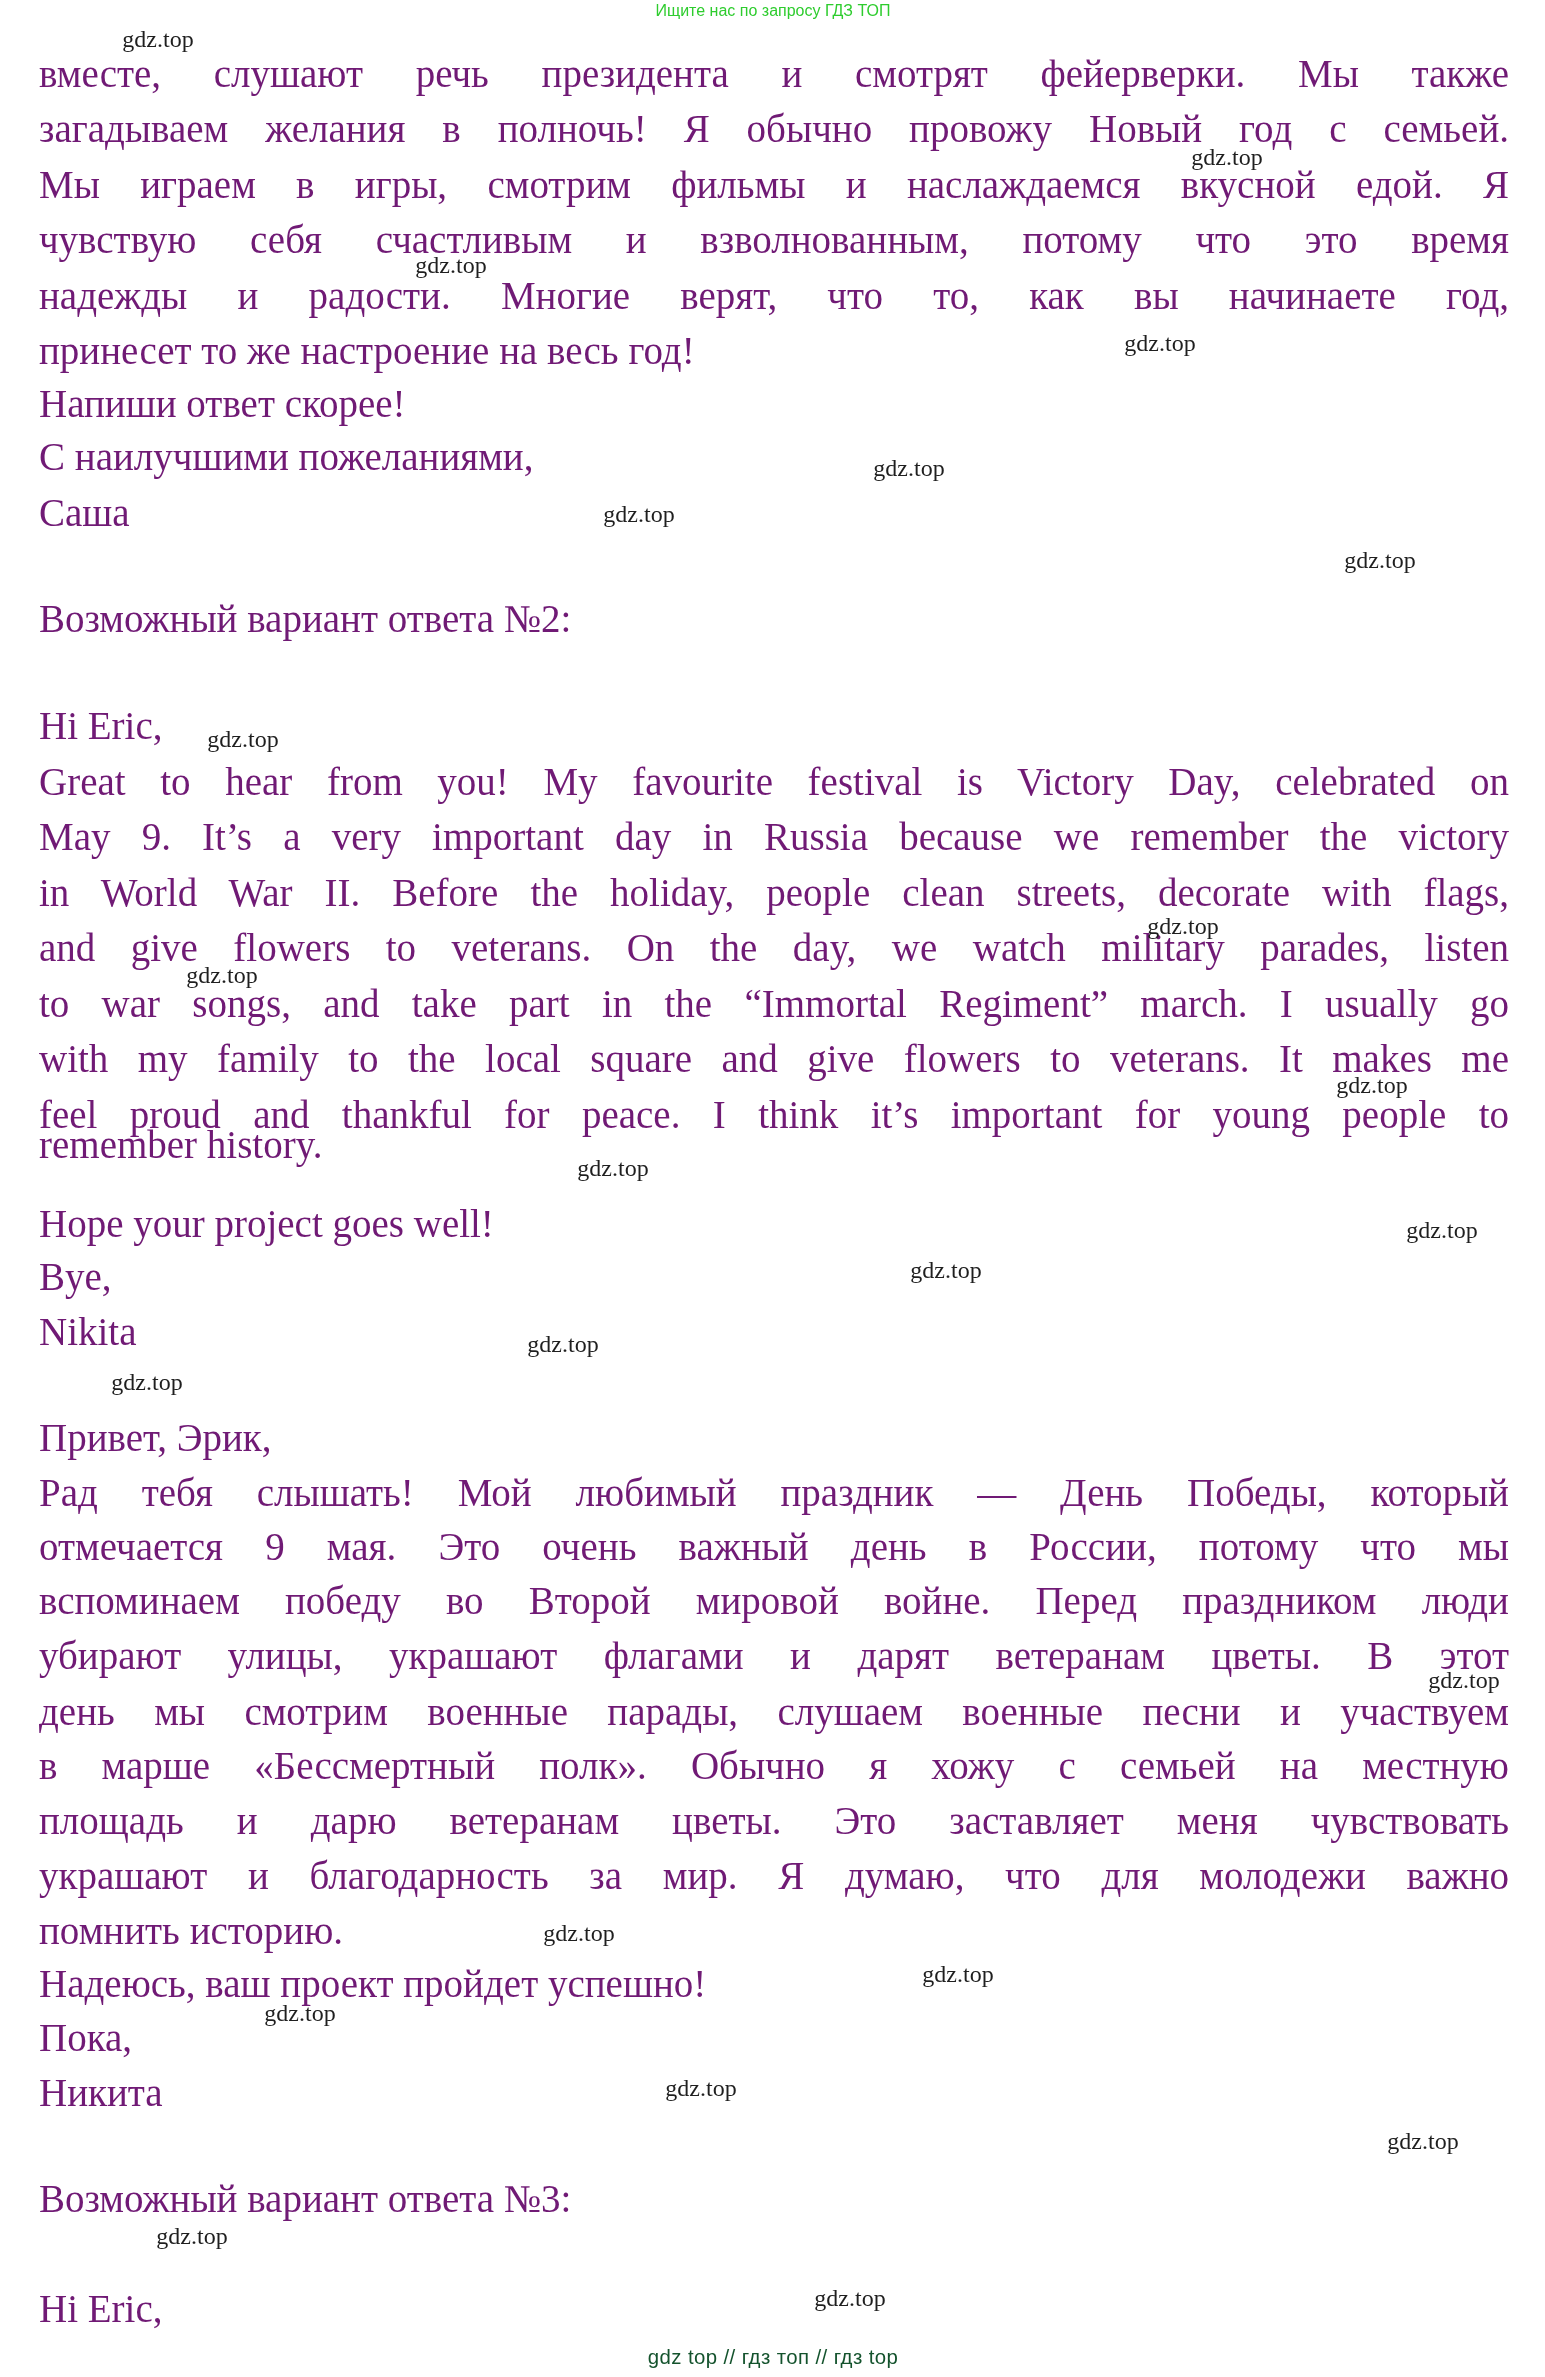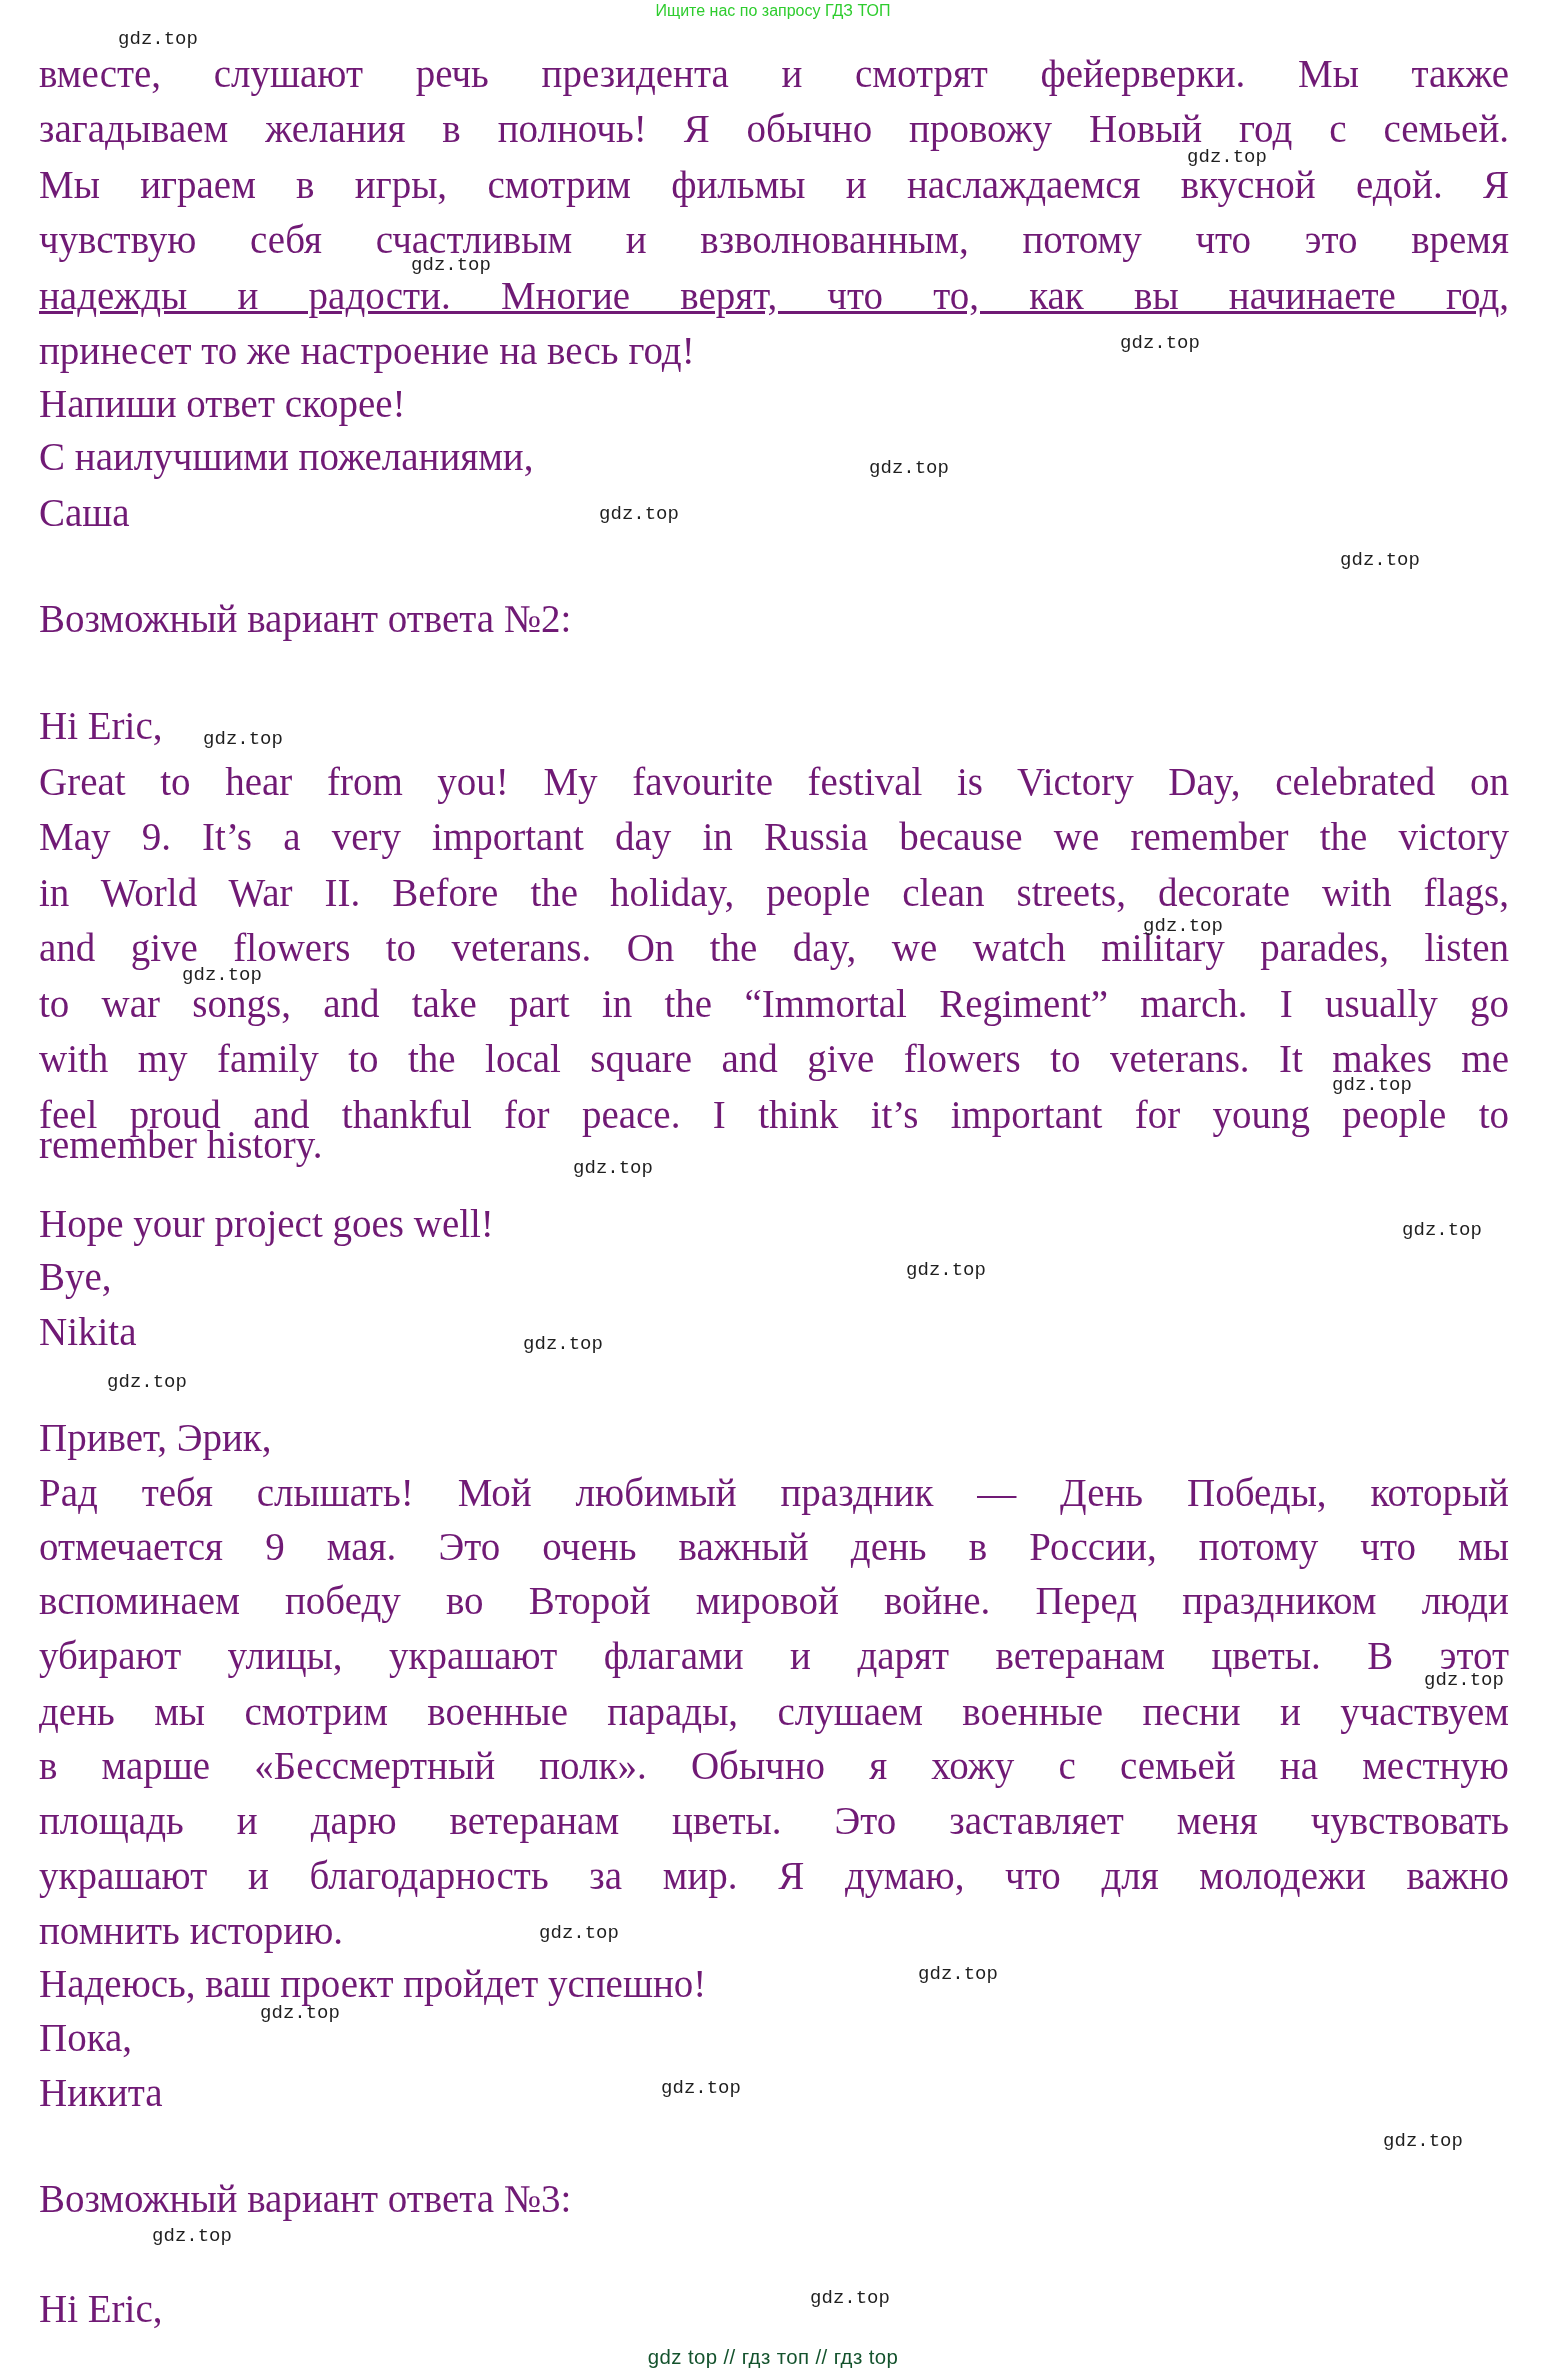--- a/index.html
+++ b/index.html
@@ -27,36 +27,36 @@
     position: absolute;
     left: 39px; width: 1470px;
     font-size: 39px; line-height: 49px;
     color: #701a75;
   }
   .line.j { text-align: justify; text-align-last: justify; }
   .line.l { text-align: left; white-space: nowrap; }
   .wm {
     position: absolute;
     transform: translate(-50%, -50%);
-    font-family: Liberation Mono, monospace;
-    font-size: 19px; font-weight: 400;
+    font-family: Liberation Serif, serif;
+    font-size: 24px; font-weight: 400;
     white-space: nowrap;
   }
 </style>
 </head>
 <body>
 
 <div class="header-note" style="color: rgb(46, 204, 46);">Ищите нас по запросу ГДЗ ТОП</div>
 
 <div id="document-text">
     <div class="line j" style="top: 49px;">вместе, слушают речь президента и смотрят фейерверки. Мы также</div>
     <div class="line j" style="top: 104px;">загадываем желания в полночь! Я обычно провожу Новый год с семьей.</div>
     <div class="line j" style="top: 160px;">Мы играем в игры, смотрим фильмы и наслаждаемся вкусной едой. Я</div>
     <div class="line j" style="top: 215px;">чувствую себя счастливым и взволнованным, потому что это время</div>
-    <div class="line j" style="top: 271px; text-decoration: underline;">надежды и радости. Многие верят, что то, как вы начинаете год,</div>
+    <div class="line j" style="top: 271px;">надежды и радости. Многие верят, что то, как вы начинаете год,</div>
     <div class="line l" style="top: 326px;">принесет то же настроение на весь год!</div>
     <div class="line l" style="top: 379px;">Напиши ответ скорее!</div>
     <div class="line l" style="top: 432px;">С наилучшими пожеланиями,</div>
     <div class="line l" style="top: 488px;">Саша</div>
     <div class="line l" style="top: 594px;">Возможный вариант ответа №2:</div>
     <div class="line l" style="top: 701px;">Hi Eric,</div>
     <div class="line j" style="top: 757px;">Great to hear from you! My favourite festival is Victory Day, celebrated on</div>
     <div class="line j" style="top: 812px;">May 9. It’s a very important day in Russia because we remember the victory</div>
     <div class="line j" style="top: 868px;">in World War II. Before the holiday, people clean streets, decorate with flags,</div>
     <div class="line j" style="top: 923px;">and give flowers to veterans. On the day, we watch military parades, listen</div>

